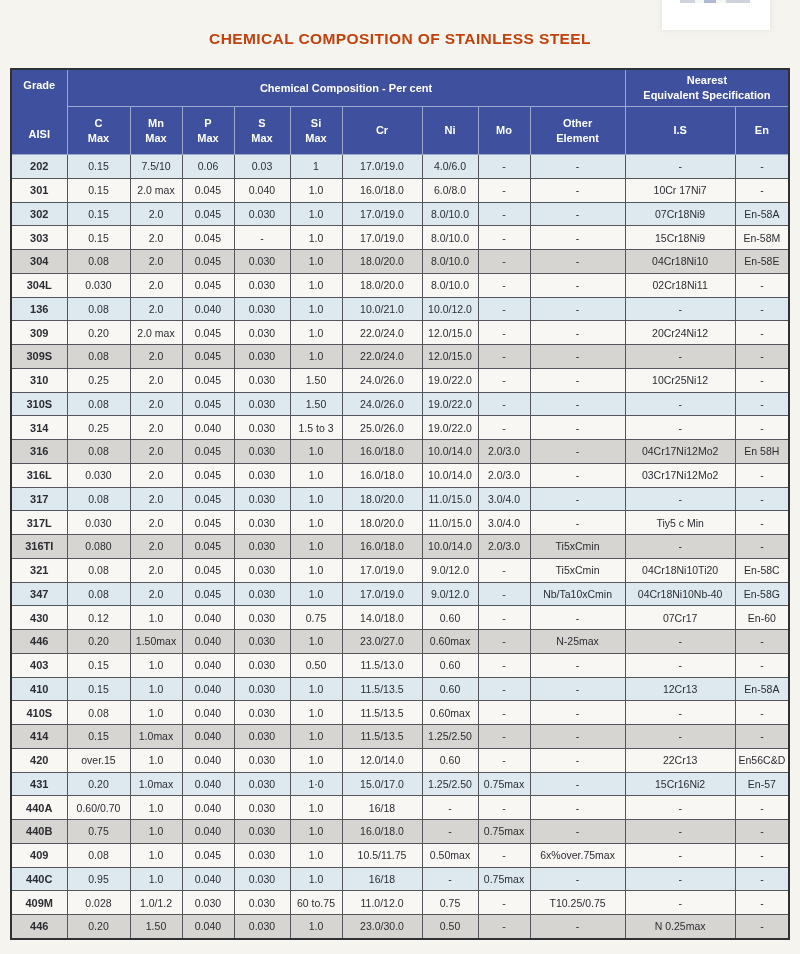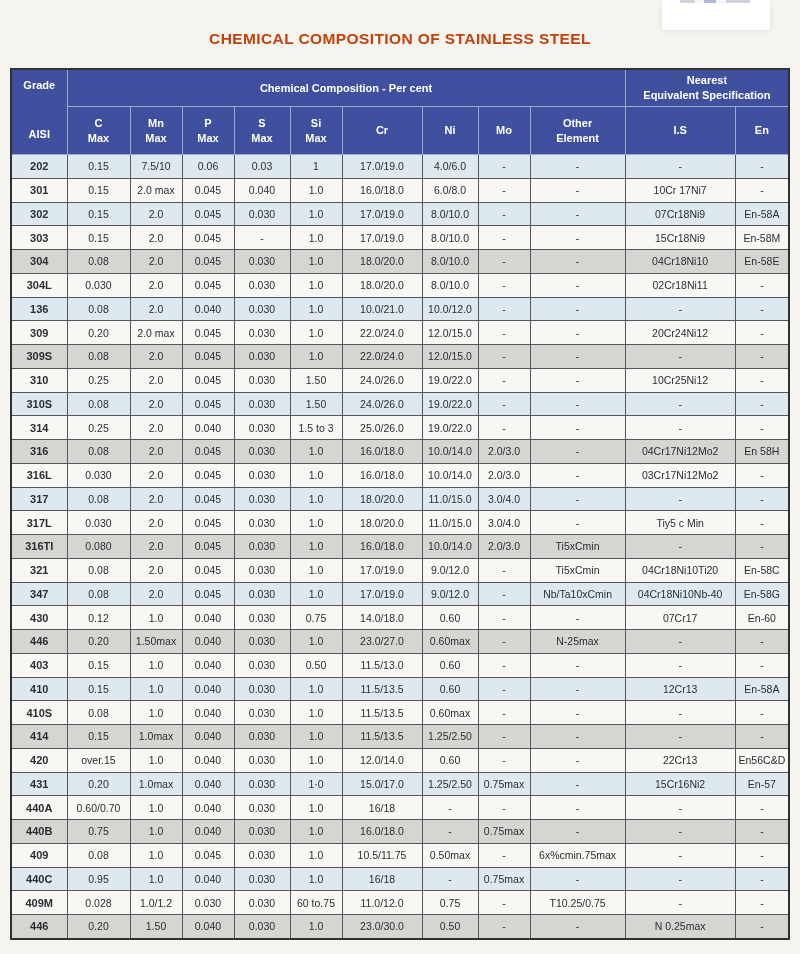--- a/index.html
+++ b/index.html
@@ -583,21 +583,21 @@
         <tr class="row-white">
           <td>409</td>
           <td>0.08</td>
           <td>1.0</td>
           <td>0.045</td>
           <td>0.030</td>
           <td>1.0</td>
           <td>10.5/11.75</td>
           <td>0.50max</td>
           <td>-</td>
-          <td>6x%cmin.75max</td>
+          <td>6x%over.75max</td>
           <td>-</td>
           <td>-</td>
         </tr>
         <tr class="row-blue">
           <td>440C</td>
           <td>0.95</td>
           <td>1.0</td>
           <td>0.040</td>
           <td>0.030</td>
           <td>1.0</td>

